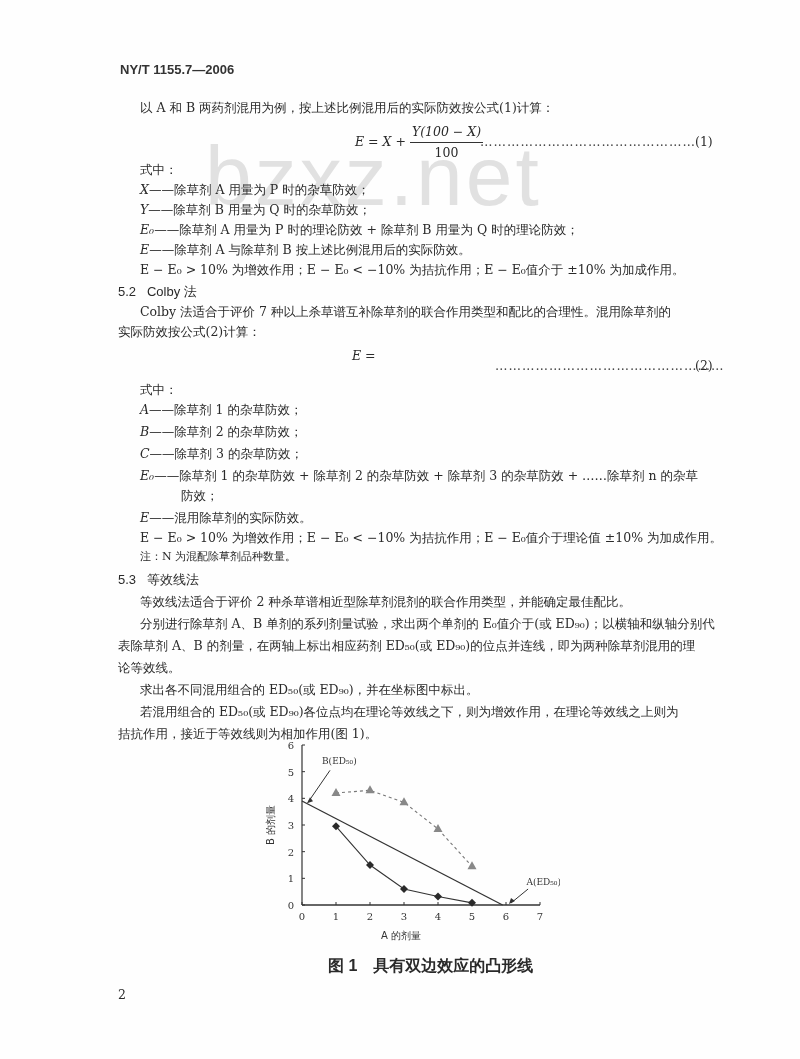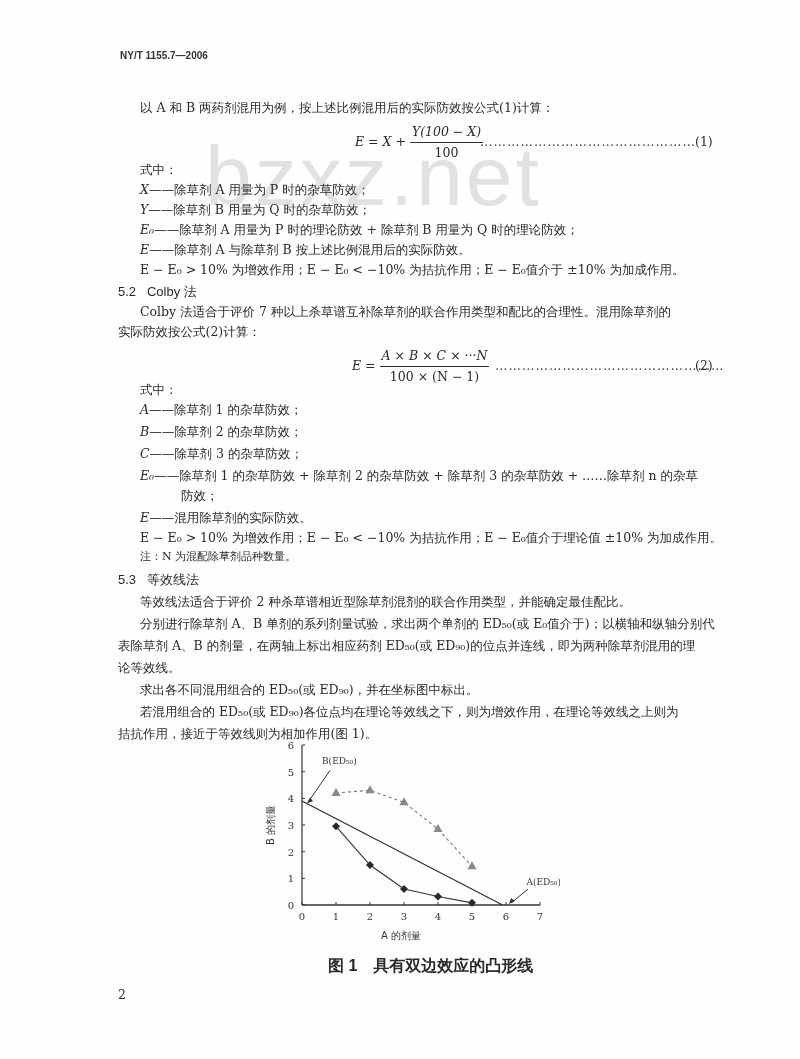--- a/index.html
+++ b/index.html
@@ -1,19 +1,19 @@
 <!DOCTYPE html>
 <html><head>
 <meta charset="utf-8">
 <style>
   html, body { margin: 0; padding: 0; background: #fefefe; }
   body { width: 800px; height: 1059px; position: relative; overflow: hidden;
          font-family: "DejaVu Serif", "Liberation Serif", serif; color: #2a2a2a; }
   .abs { position: absolute; }
-  .hdr { left: 120px; top: 50px; font-size: 10px; font-weight: bold; font-family: "Liberation Sans", sans-serif; color:#333; }
+  .hdr { left: 120px; top: 62px; font-size: 13px; font-weight: bold; font-family: "Liberation Sans", sans-serif; color:#333; }
   .p { font-size: 12.5px; line-height: 20px; white-space: nowrap; }
   .sec { font-size: 13px; font-weight: normal; font-family: "Liberation Sans", sans-serif; }
   .it { font-style: italic; }
   .frac { display: inline-block; vertical-align: middle; text-align: center; font-style: italic; font-size: 12.5px; }
   .frac .num { display: block; border-bottom: 1px solid #333; padding: 0 2px; }
   .frac .den { display: block; font-style: normal; }
   .dots { letter-spacing: 1px; color:#444; }
   .note { font-size: 11px; }
   .watermark { left: 205px; top: 128px; font-size: 84px; font-weight: normal; font-family: "Liberation Sans", sans-serif;
                color: rgba(150,150,150,0.28); letter-spacing: 3px; pointer-events: none; }
@@ -56,24 +56,20 @@
 
 <div class="abs sec" style="left:118px; top:283px;">
   <span>5.2</span>&nbsp;&nbsp;
   <span>Colby 法</span>
 </div>
 <div class="abs p" style="left:140px; top:302px;">Colby 法适合于评价 7 种以上杀草谱互补除草剂的联合作用类型和配比的合理性。混用除草剂的</div>
 <div class="abs p" style="left:118px; top:322px;">实际防效按公式(2)计算：</div>
 
 <div class="abs p" style="left:352px; top:346px;">
   <span class="it">E = </span>
-  <span class="frac">
-    <span class="num">A × B × C × ···N</span>
-    <span class="den">100 × (N − 1)</span>
-  </span>
 </div>
 <div class="abs p dots" style="left:495px; top:356px;">……………………………………………</div>
 <div class="abs p" style="left:695px; top:356px;">(2)</div>
 
 <div class="abs p" style="left:140px; top:380px;">式中：</div>
 <div class="abs p" style="left:140px; top:400px;">
   <span class="it">A</span><span>——除草剂 1 的杂草防效；</span>
 </div>
 <div class="abs p" style="left:140px; top:422px;">
   <span class="it">B</span><span>——除草剂 2 的杂草防效；</span>
@@ -89,21 +85,21 @@
   <span class="it">E</span><span>——混用除草剂的实际防效。</span>
 </div>
 <div class="abs p" style="left:140px; top:528px;">E − E₀ &gt; 10% 为增效作用；E − E₀ &lt; −10% 为拮抗作用；E − E₀值介于理论值 ±10% 为加成作用。</div>
 <div class="abs note" style="left:140px; top:549px;">注：N 为混配除草剂品种数量。</div>
 
 <div class="abs sec" style="left:118px; top:571px;">
   <span>5.3</span>&nbsp;&nbsp;
   <span>等效线法</span>
 </div>
 <div class="abs p" style="left:140px; top:592px;">等效线法适合于评价 2 种杀草谱相近型除草剂混剂的联合作用类型，并能确定最佳配比。</div>
-<div class="abs p" style="left:140px; top:614px;">分别进行除草剂 A、B 单剂的系列剂量试验，求出两个单剂的 ED₅₀(或 E₀值介于)；以横轴和纵轴分别代</div>
+<div class="abs p" style="left:140px; top:614px;">分别进行除草剂 A、B 单剂的系列剂量试验，求出两个单剂的 E₀值介于(或 ED₉₀)；以横轴和纵轴分别代</div>
 <div class="abs p" style="left:118px; top:636px;">表除草剂 A、B 的剂量，在两轴上标出相应药剂 ED₅₀(或 ED₉₀)的位点并连线，即为两种除草剂混用的理</div>
 <div class="abs p" style="left:118px; top:658px;">论等效线。</div>
 <div class="abs p" style="left:140px; top:680px;">求出各不同混用组合的 ED₅₀(或 ED₉₀)，并在坐标图中标出。</div>
 <div class="abs p" style="left:140px; top:702px;">若混用组合的 ED₅₀(或 ED₉₀)各位点均在理论等效线之下，则为增效作用，在理论等效线之上则为</div>
 <div class="abs p" style="left:118px; top:724px;">拮抗作用，接近于等效线则为相加作用(图 1)。</div>
 
 <svg class="abs" style="left:260px; top:735px;" width="300" height="215" viewBox="0 0 300 215">
   <g id="chart-root">
       <line x1="42" y1="170" x2="280" y2="170" stroke="#333" stroke-width="1.5"></line>
       <line x1="42" y1="170" x2="42" y2="10" stroke="#333" stroke-width="1.2"></line>

